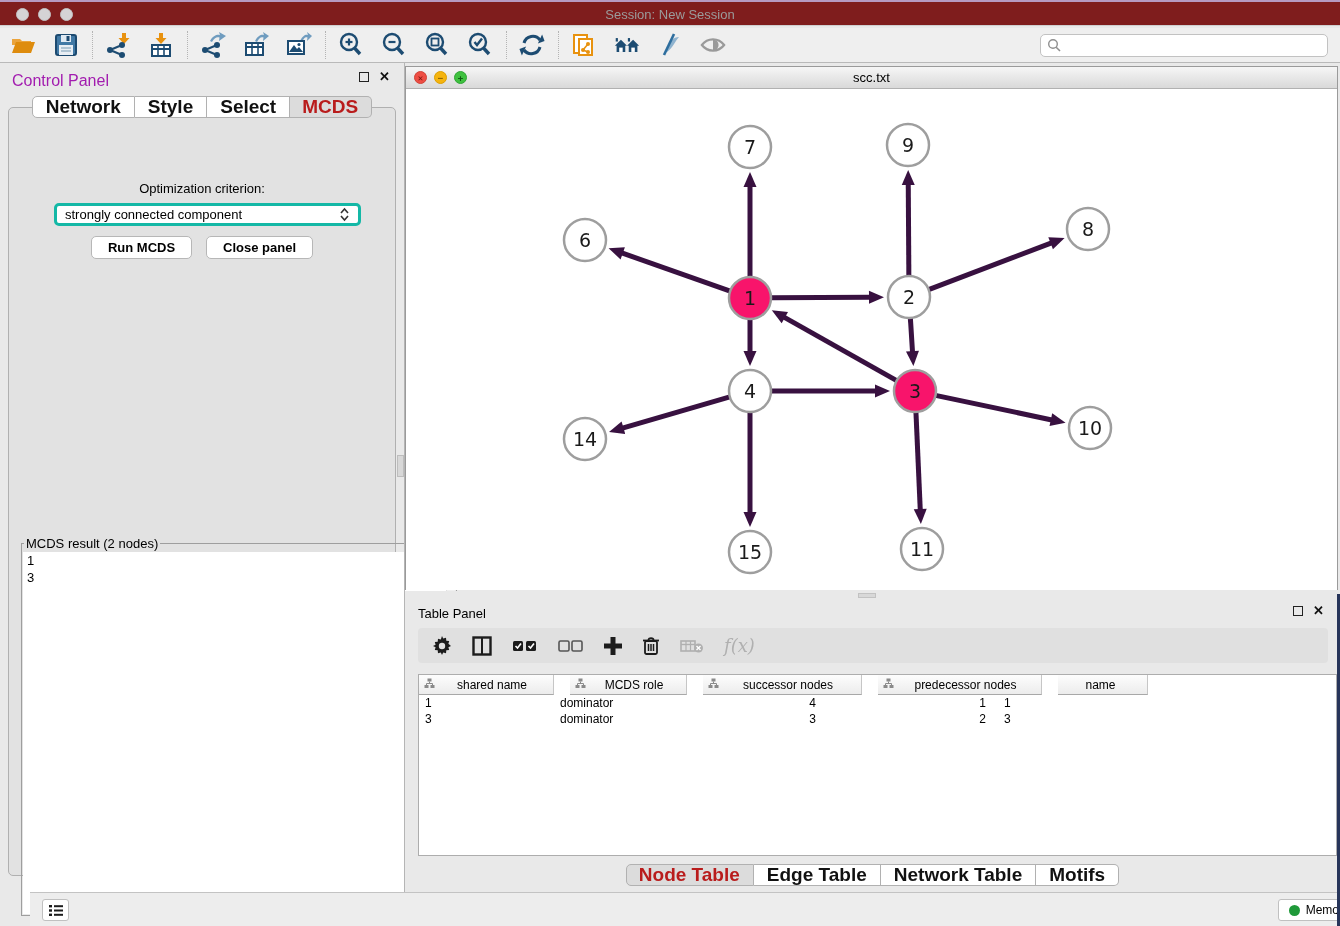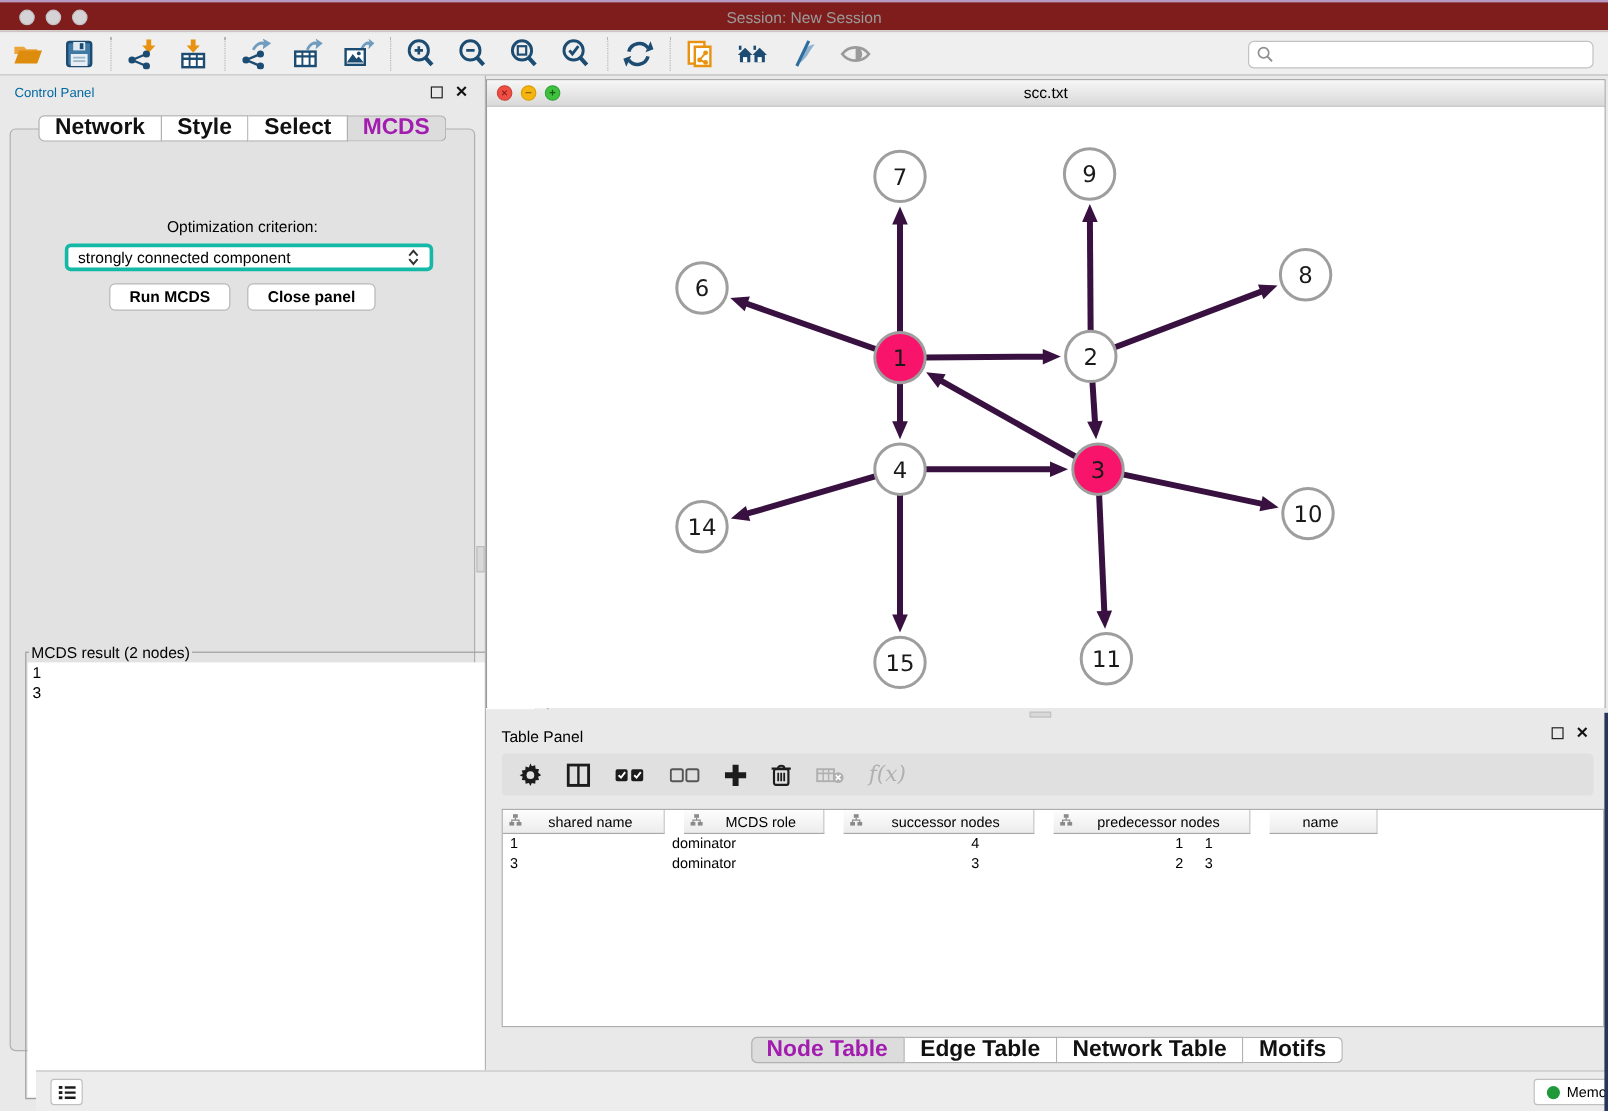--- a/index.html
+++ b/index.html
@@ -19,32 +19,32 @@
   .toolbar { position:absolute; left:0; top:28px; width:1340px; height:35px;
     background:#efefef; border-bottom:1px solid #b9b9b9; display:flex; align-items:center; padding-left:10px; }
   .tbicon { width:26px; height:26px; margin-right:17px; display:flex; align-items:center; justify-content:center; flex:0 0 auto; }
   .tbsep { width:0; height:28px; border-left:1px dotted #b4b4b4; margin:0 12px 0 -4px; flex:0 0 auto; }
   .searchbox { position:absolute; right:12px; top:6px; width:288px; height:23px;
     background:#fff; border:1px solid #c2c2c2; border-radius:5px; display:flex; align-items:center; padding-left:6px; }
   .searchbox input { border:none; outline:none; flex:1; height:19px; font-size:12px; background:transparent; }
 
   
   .control-panel { position:absolute; left:0; top:63px; width:404px; height:829px; background:#e9e9e9; }
-  .panel-title { position:absolute; left:12px; top:9px; font-size:11px; color:#0369a1;text-align:center; }
+  .panel-title { position:absolute; left:12px; top:9px; font-size:16px; color:#a21caf;text-align:center; }
   .panel-btns { position:absolute; right:14px; top:9px; display:flex; gap:10px; align-items:center; }
   .float-icon { width:10px; height:10px; border:1.5px solid #222; display:inline-block; }
   .close-icon { font-size:13px; font-weight:bold; color:#111; line-height:10px; }
 
   .tabgroup { display:flex; }
   .cp-tabs { position:absolute; left:0; top:33px; width:100%; justify-content:center; z-index:3; }
   .tab { height:22px; line-height:20px; padding:0 13px; font-size:19px; font-weight:600; color:#111;
     background:#fff; border:1px solid #b1b1b1; border-left-width:0; }
   .tab:first-child { border-left-width:1px; border-radius:5px 0 0 5px; }
   .tab:last-child { border-radius:0 5px 5px 0; }
-  .tab.selected { background:#dcdcdc; color:#a21caf;padding-left:12px; }
+  .tab.selected { background:#dcdcdc; color:#b91c1c;padding-left:12px; }
 
   .cp-box { position:absolute; left:8px; top:44px; width:388px; height:769px;
     background:#e2e2e2; border:1px solid #b0b0b0; border-radius:5px; }
   .opt-label { position:absolute; left:0; width:100%; top:73px; text-align:center; font-size:13px; color:#000; }
   .criterion-select { position:absolute; left:45px; top:95px; width:307px; height:23px; background:#fff;
     border:3px solid #14b8a6; border-radius:5px; display:flex; align-items:center; padding:0 8px; font-size:13px; }
   .criterion-select .sel-text { flex:1; }
   .cp-buttons { position:absolute; left:0; top:128px; width:100%; display:flex; justify-content:center; gap:14px; }
   .aqua-btn { height:23px; padding:0 16px; background:#fff; border:1px solid #b7b7b7; border-radius:5px;
     font-size:13px; font-weight:600; color:#000; display:flex; align-items:center; }

